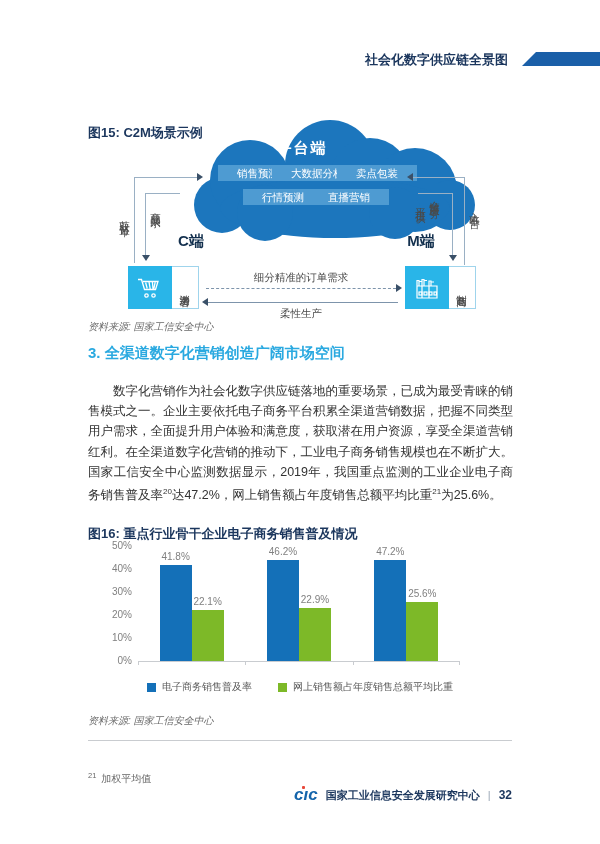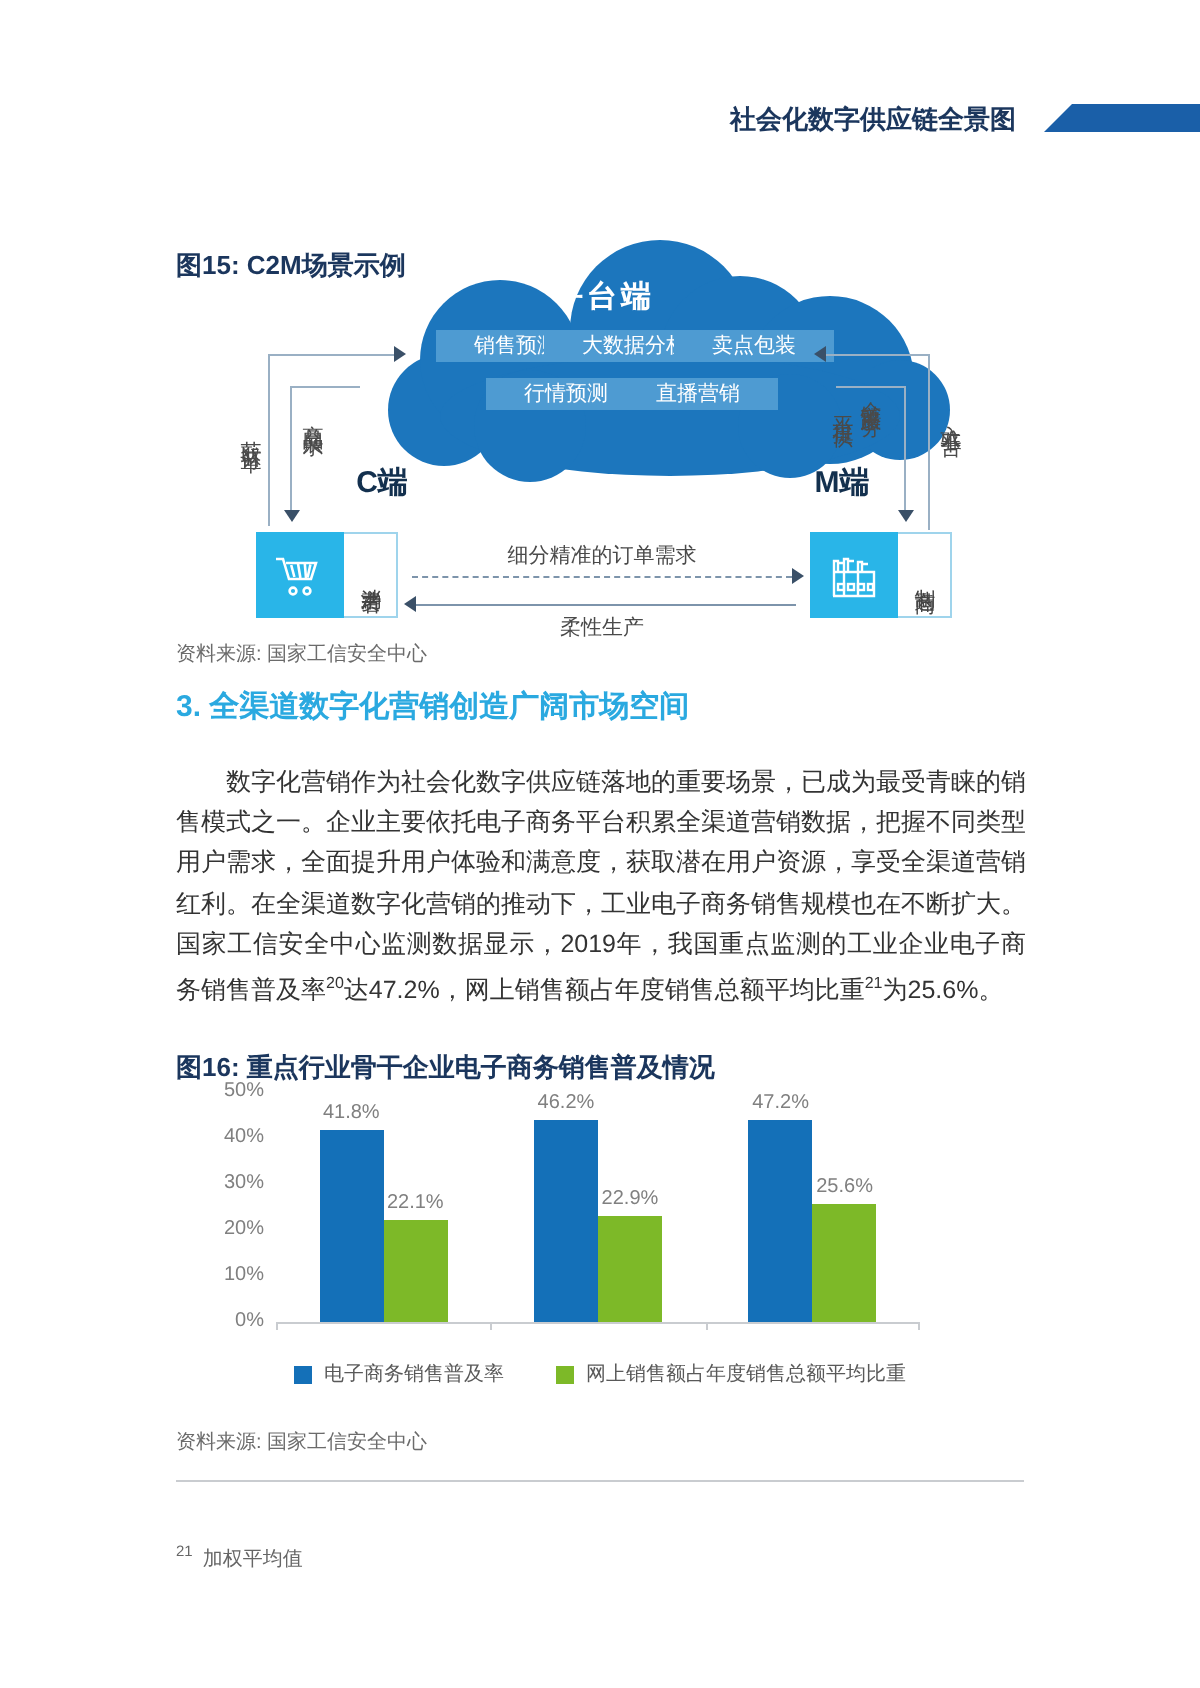--- a/index.html
+++ b/index.html
@@ -7,21 +7,21 @@
         font-family:"Liberation Sans","DejaVu Sans",sans-serif;color:#333;}
   .abs{position:absolute;}
 
   
   .hdr-title{top:51px;right:92px;font-size:13px;font-weight:bold;color:#1b365d;}
   .hdr-flag{top:52px;left:522px;width:78px;height:14px;background:#1a5fa8;
             clip-path:polygon(14px 0,100% 0,100% 100%,0 100%);}
 
   
   .fig-title{font-size:13px;font-weight:bold;color:#1b365d;margin-top:10px;}
-  .src{font-size:10px;color:#6b6b6b;}
+  .src{font-size:10px;color:#6b6b6b;font-style:italic;}
 
   
   .cloud-svg{left:188px;top:120px;}
   .cloud-title{left:252px;top:139px;width:100px;text-align:center;
                color:#fff;font-size:15px;font-weight:bold;letter-spacing:2px;}
   .pill{position:absolute;height:16px;line-height:16px;padding:0 19px;background:#4e9bd2;
         color:#fff;font-size:10.5px;white-space:nowrap;}
   .p11{left:218px;top:165px;} .p12{left:272px;top:165px;} .p13{left:337px;top:165px;}
   .p21{left:243px;top:189px;} .p22{left:309px;top:189px;}
 
@@ -235,14 +235,20 @@
       </div>
   </div>
 
   <div class="abs src" style="left:88px;top:714px;">资料来源: 国家工信安全中心</div>
 
   <div class="abs rule"></div>
   <div class="abs footnote" style="top:771px;">
     <sup>21</sup><span>加权平均值</span>
   </div>
 
+  <div class="abs footer">
+    <span class="logo"><span>c</span><span>ı</span><span>c</span><span class="logo-dot"></span></span>
+    <span class="footer-org">国家工业信息安全发展研究中心</span>
+    <span class="footer-sep">|</span>
+    <span class="footer-page">32</span>
+  </div>
 
 </div>
 
 </body></html>

